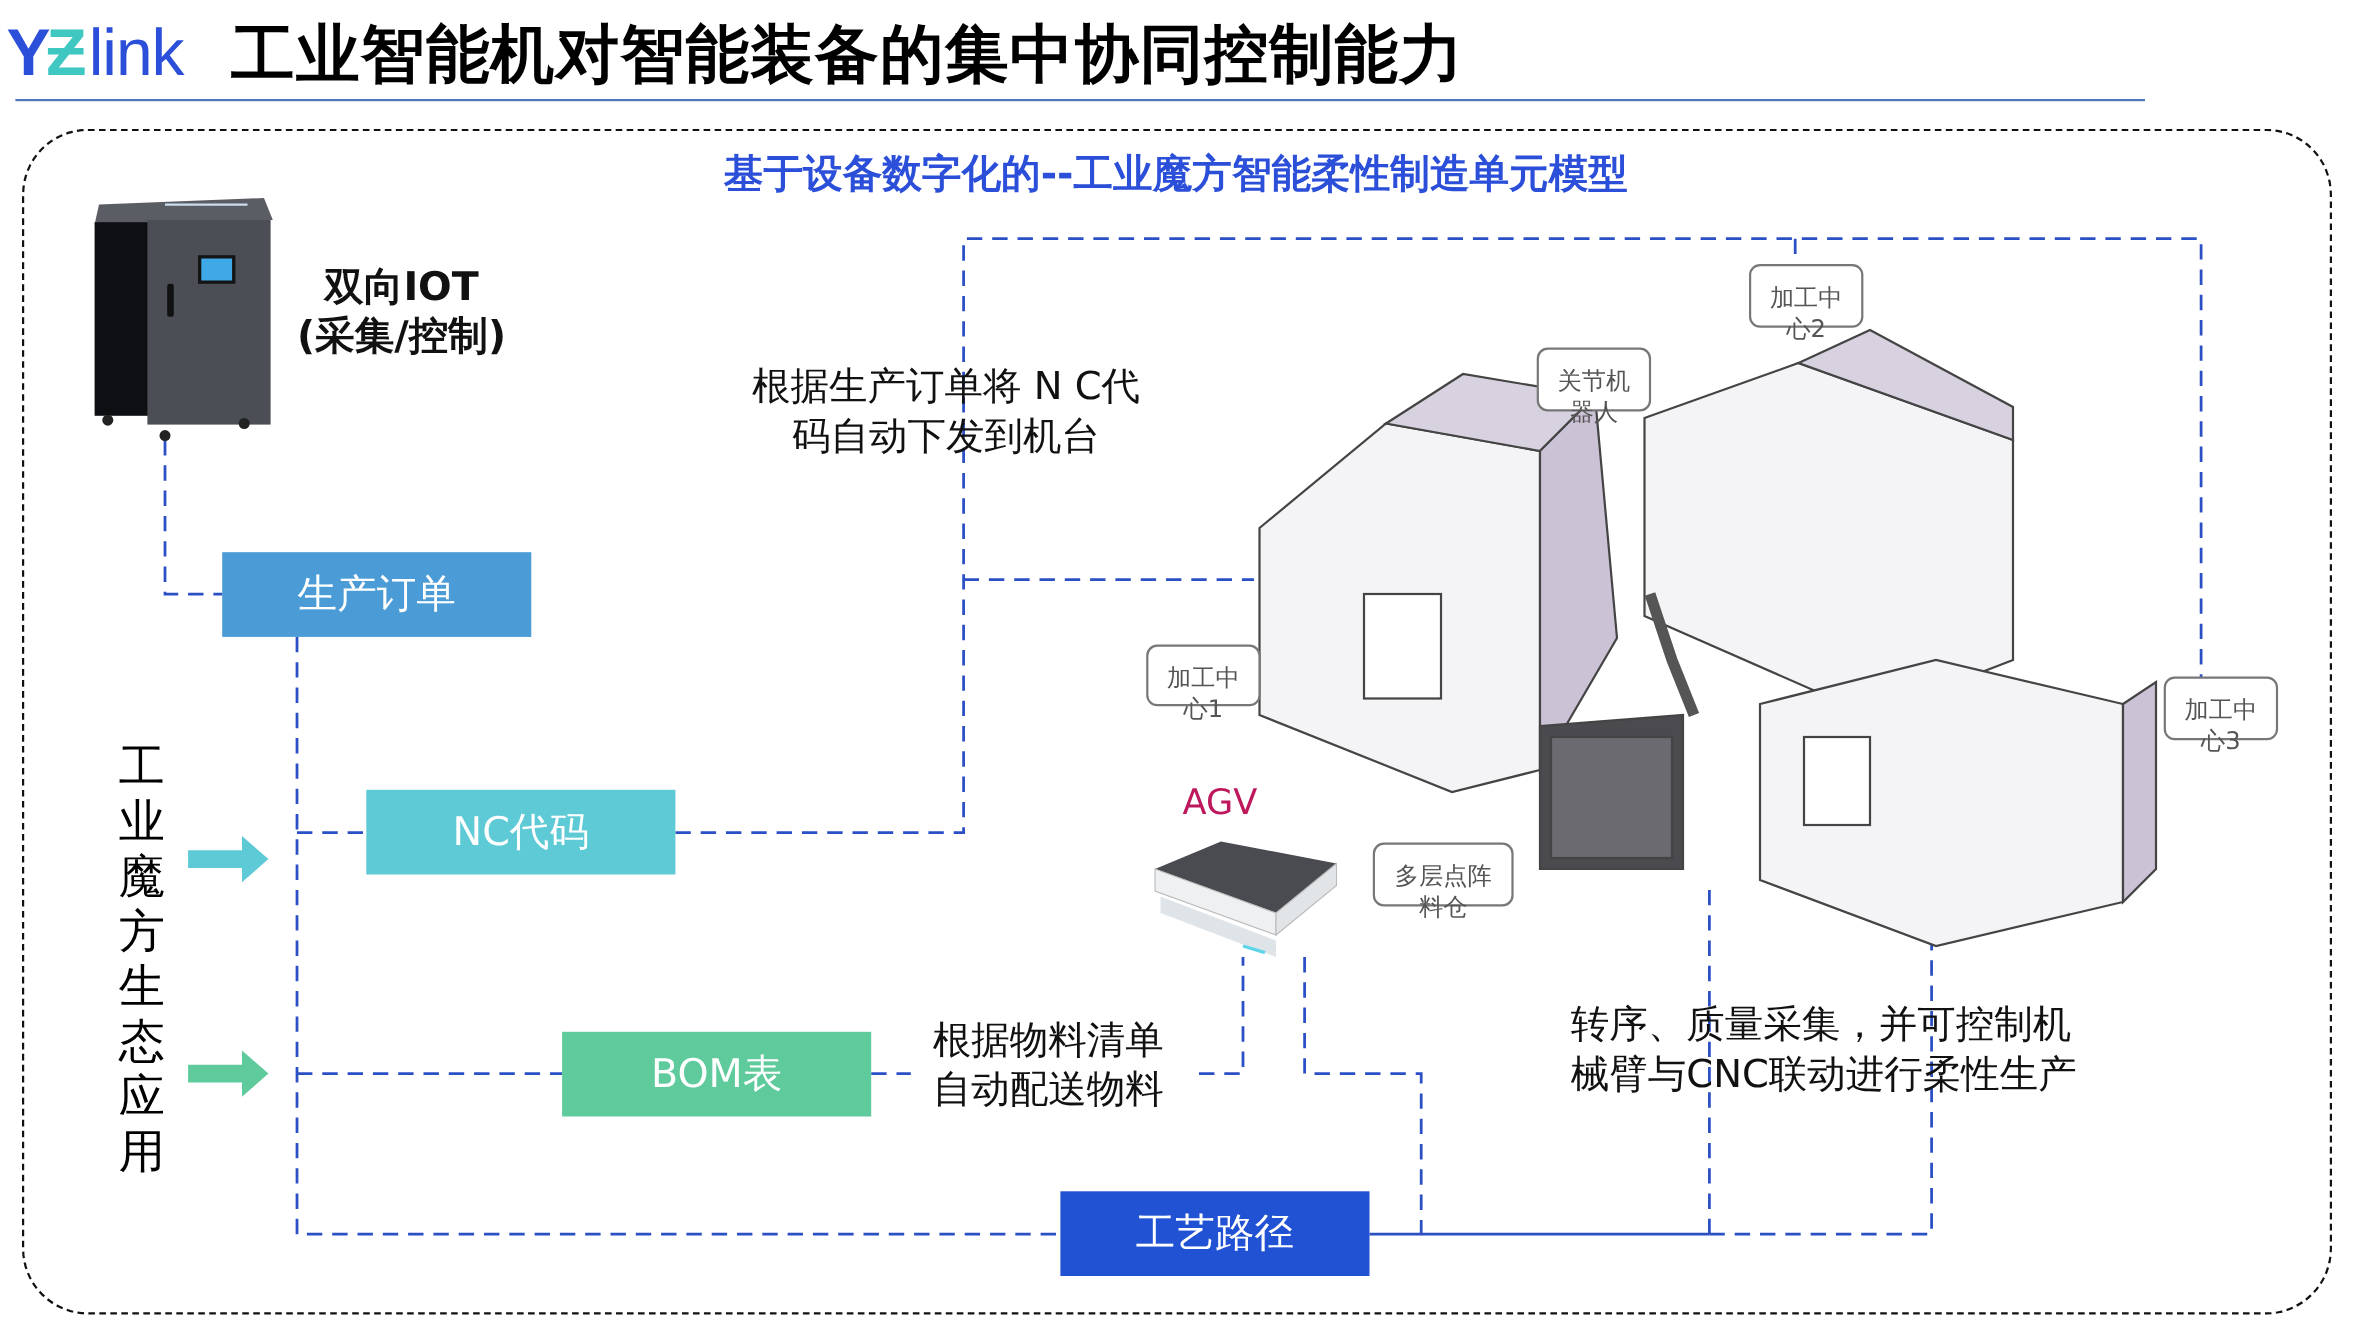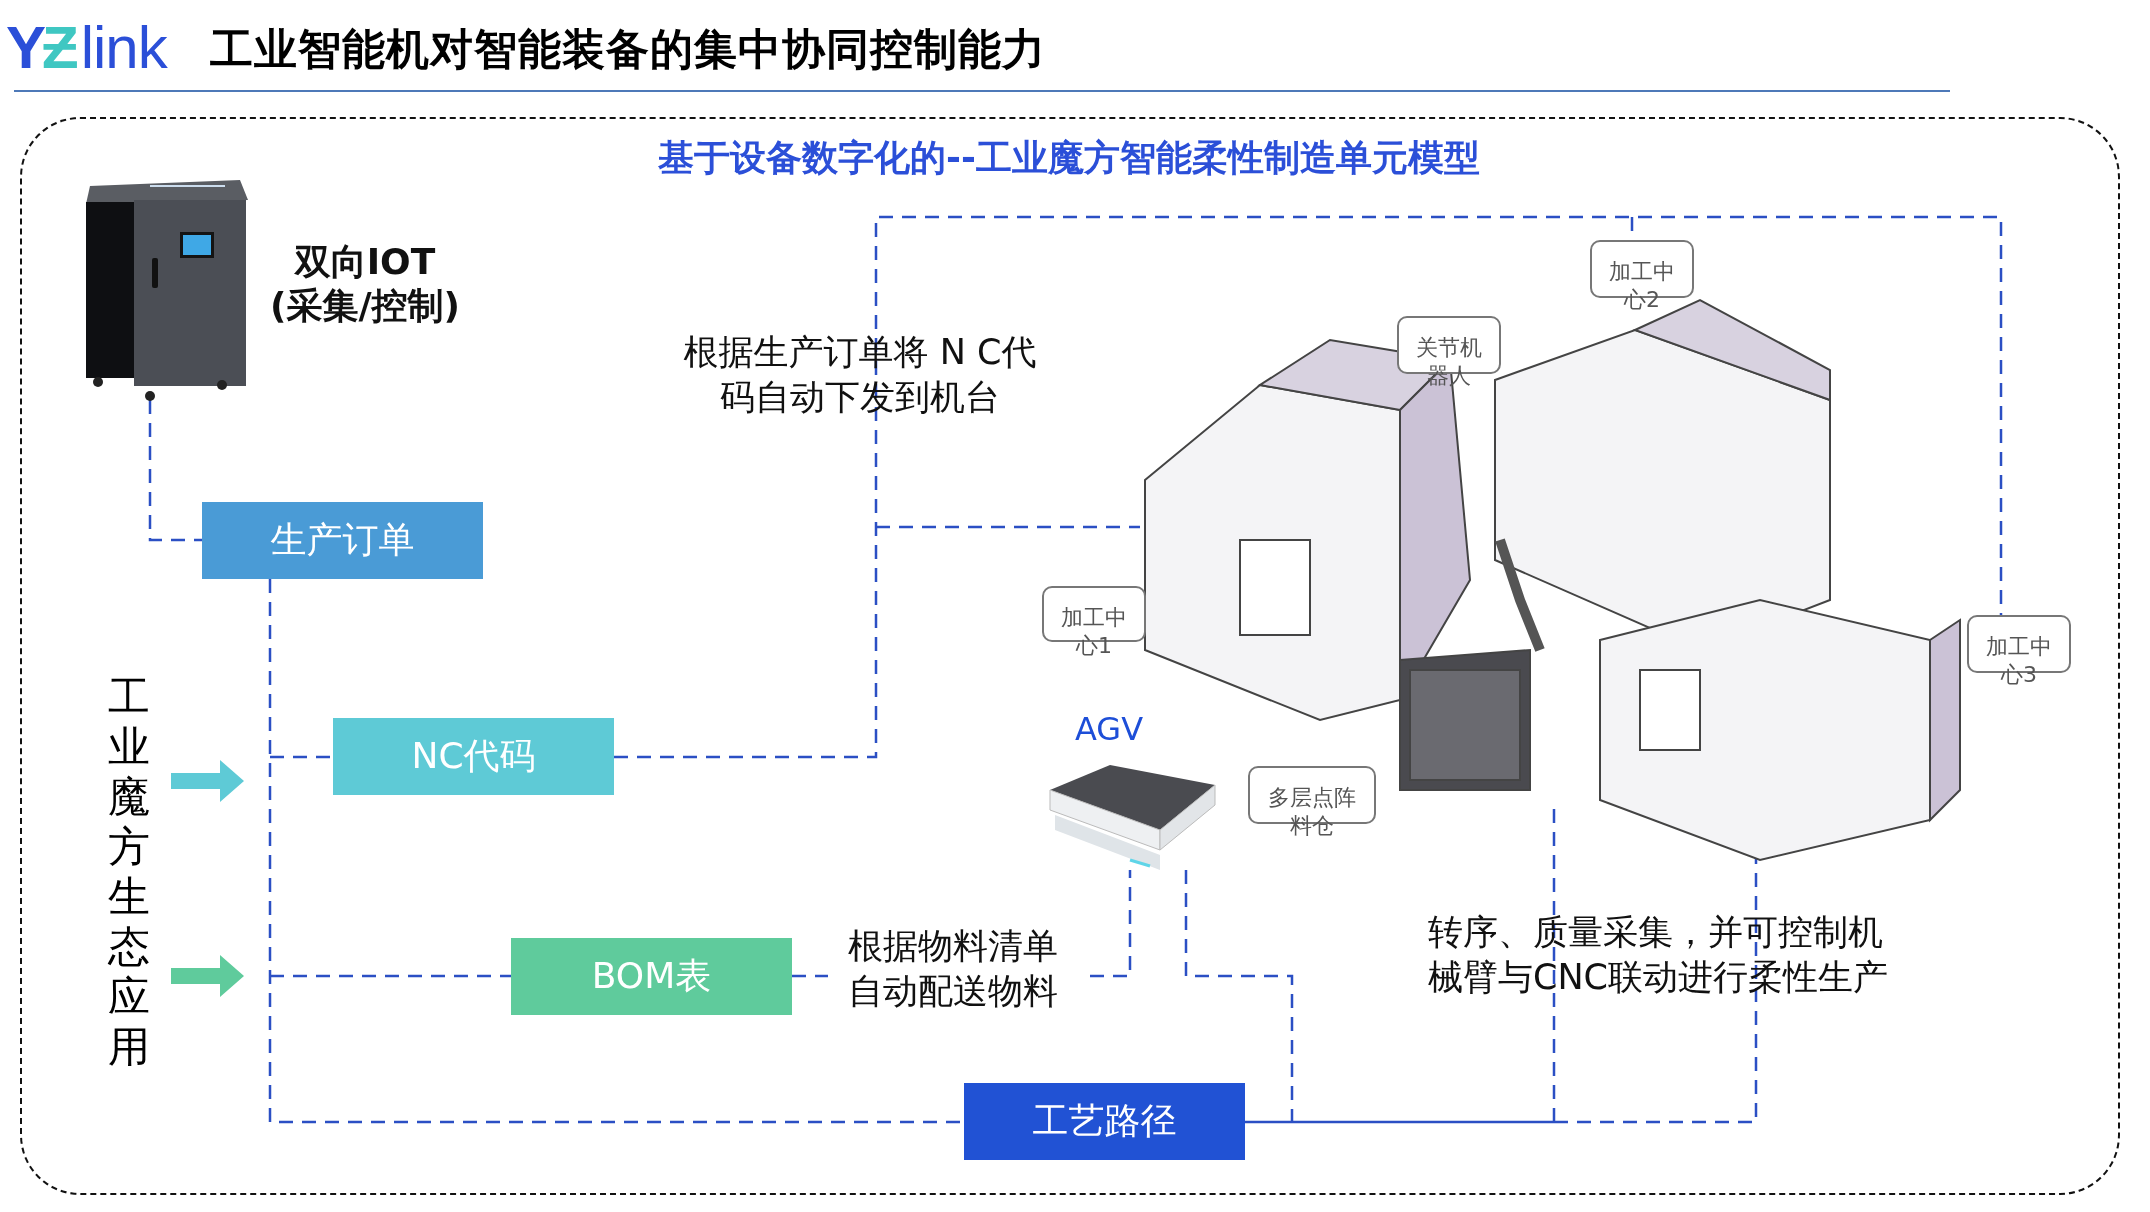--- a/index.html
+++ b/index.html
@@ -3,36 +3,36 @@
 <meta charset="utf-8">
 <style>
   html, body { margin:0; padding:0; }
   body { width:2150px; height:1212px; position:relative; overflow:hidden; background:#ffffff;
          font-family:"DejaVu Sans","Liberation Sans",sans-serif; }
   .abs { position:absolute; }
   .logo { left:6px; top:16px; height:62px; display:flex; align-items:flex-end; font-family:"Liberation Sans",sans-serif; font-weight:bold; }
   .logo .y { color:#2b4fd8; font-size:60px; letter-spacing:-4px; line-height:60px; }
   .logo .k { color:#3fc7c2; font-size:60px; line-height:60px; margin-right:2px; }
   .logo .t { color:#2b4fd8; font-size:60px; line-height:60px; font-weight:normal; letter-spacing:-1px; }
-  .main-title { left:210px; top:14px; font-size:43px; font-weight:bold; color:#000; letter-spacing:1px; line-height:70px; white-space:nowrap; }
+  .main-title { left:210px; top:14px; font-size:58px; font-weight:bold; color:#000; letter-spacing:1px; line-height:70px; white-space:nowrap; }
   .header-line { left:14px; top:90px; width:1936px; height:2px; background:#4e79b8; }
   .frame { left:20px; top:117px; width:2100px; height:1078px; border:2px dashed #111; border-radius:60px; box-sizing:border-box; }
   .subtitle { left:0; width:2138px; top:134px; text-align:center; font-size:36px; font-weight:bold; color:#2b4fd8; white-space:nowrap; }
   .iot-label { left:262px; top:240px; width:206px; text-align:center; font-size:36px; font-weight:bold; line-height:44px; color:#111; }
   .box { display:flex; align-items:center; justify-content:center; color:#fff; font-size:36px; box-sizing:border-box; }
   .box-order { left:202px; top:502px; width:281px; height:77px; background:#4a9bd6; }
   .box-nc { left:333px; top:718px; width:281px; height:77px; background:#5ecad6; }
   .box-bom { left:511px; top:938px; width:281px; height:77px; background:#5fcb9c; }
   .box-route { left:964px; top:1083px; width:281px; height:77px; background:#2152d4; }
   .note { font-size:35px; color:#111; line-height:45px; white-space:nowrap; }
   .note-nc { left:660px; top:330px; width:400px; text-align:center; }
   .note-bom { left:848px; top:924px; }
   .note-route { left:1428px; top:910px; }
   .vert { left:106px; top:672px; width:46px; font-size:42px; font-weight:normal; line-height:50px; text-align:center; color:#000; }
-  .agv-label { left:1075px; top:710px; font-size:32px; color:#1d4ed8; }
+  .agv-label { left:1075px; top:710px; font-size:32px; color:#be185d; }
   .callout { background:#fff; border:2px solid #777; border-radius:10px; font-size:22px; color:#555; text-align:center; line-height:28px; padding:16px 4px; box-sizing:border-box;margin-left:12px; }
   svg { position:absolute; left:0; top:0; }
 </style>
 </head>
 <body>
 
 <div class="abs logo">
   <span class="y">Y</span>
   <span class="k">Ƶ</span>
   <span class="t">link</span>

